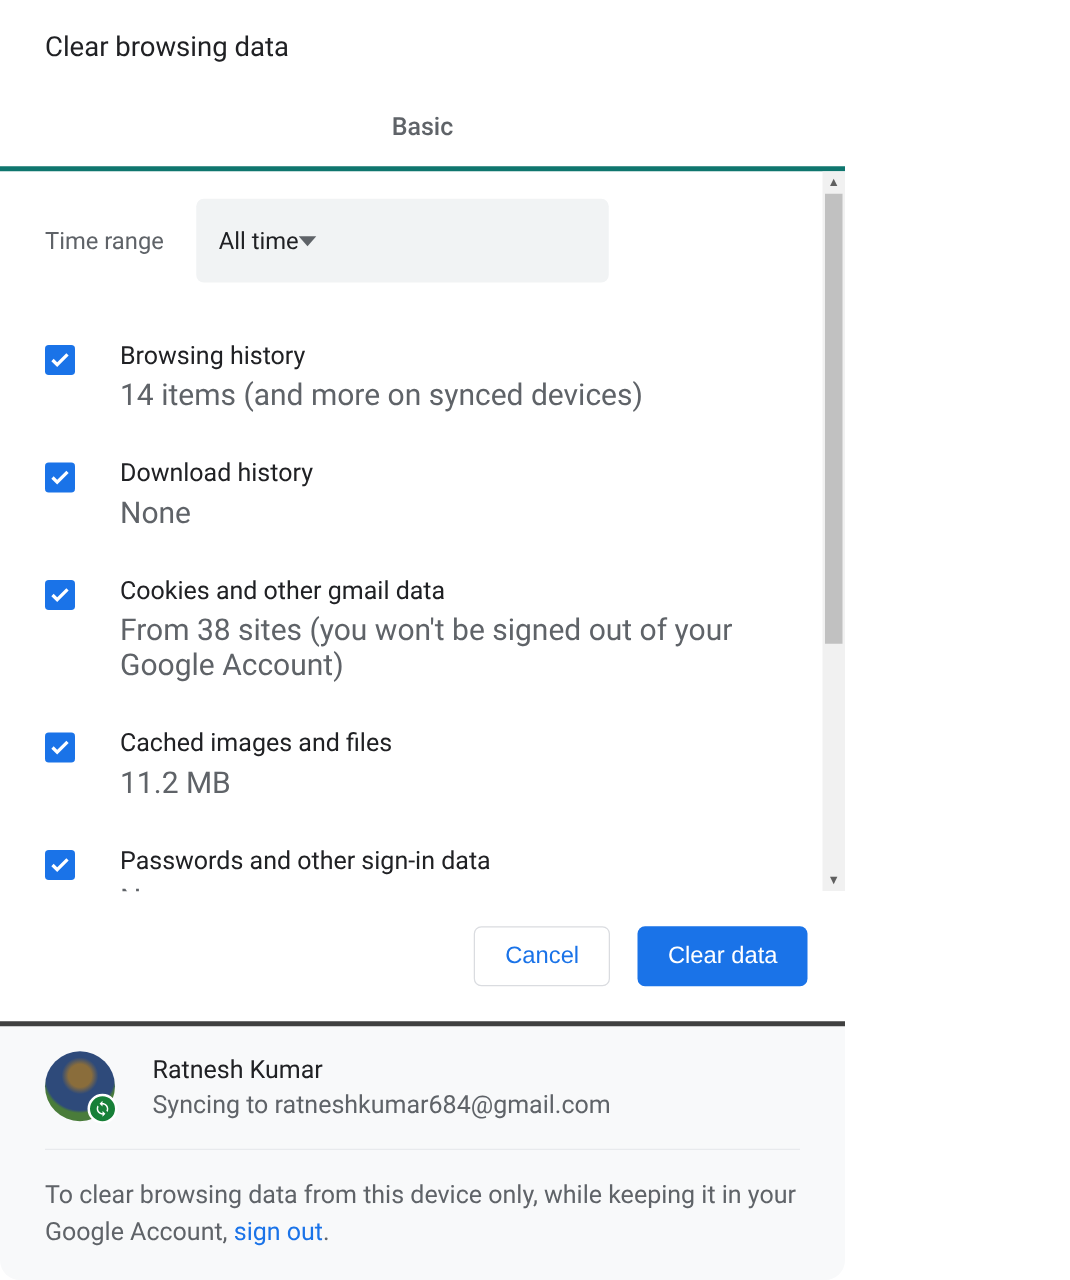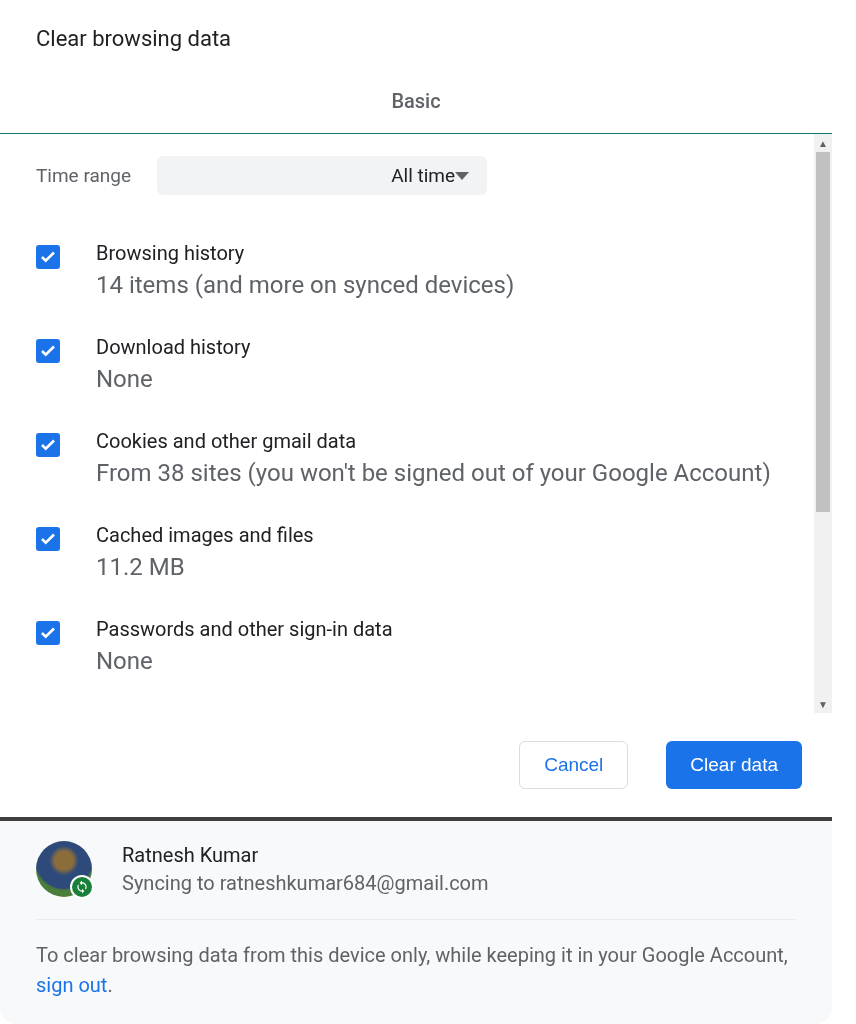--- a/index.html
+++ b/index.html
@@ -1,43 +1,43 @@
 <!DOCTYPE html>
 <html><head>
 <meta charset="utf-8">
 <style>
   * { box-sizing: border-box; margin: 0; padding: 0; }
   html, body { width: 856px; height: 1024px; font-family: Roboto, "Segoe UI", Arial, sans-serif; background: #fff; }
-  .dialog { width: 832px; height: 1024px; border-radius: 16px; overflow: hidden; position: relative; display: flex; flex-direction: column; }
+  .dialog { width: 676px; height: 1024px; border-radius: 16px; overflow: hidden; position: relative; display: flex; flex-direction: column; }
   .header { padding: 26px 36px 18px 36px; }
   .title { font-size: 22px; color: #202124; font-weight: 400; }
-  .tabs { display: flex; border-bottom: 1px solid #0f766e; align-items: flex-end; }
+  .tabs { display: flex; border-bottom: 4px solid #0f766e; align-items: flex-end; }
   .tab { flex: 1; text-align: center; padding: 20px 0; font-size: 20px; font-weight: 500; cursor: pointer; }
   .tab.inactive { color: #5f6368; }
   .tab.active { color: #1a73e8; border: 2px solid #1a73e8; border-radius: 4px 4px 0 0; position: relative; top: 1px; background: #fff; }
   .content-wrap { position: relative; flex: 1; display: flex; overflow: hidden; }
   .content { flex: 1; padding: 22px 36px 0 36px; overflow-y: hidden; }
   .scrollbar-track { width: 18px; background: #f1f1f1; position: relative; }
   .scroll-up, .scroll-down { position: absolute; left: 0; right: 0; height: 18px; display:flex; align-items:center; justify-content:center; color:#606060; font-size:10px;}
   .scroll-up { top:0; }
   .scroll-down { bottom:0; }
   .scroll-thumb { position:absolute; top:18px; left:2px; right:2px; height: 360px; background:#c1c1c1; border-radius:0; }
   .time-row { display:flex; align-items:center; gap: 26px; margin-bottom: 46px; }
   .time-label { color:#5f6368; font-size:19px; }
-  .select { background:#f1f3f4; border-radius:6px; padding: 8px 18px; width: 330px; display:flex; align-items:center; justify-content:flex-end; cursor:pointer; }
+  .select { background:#f1f3f4; border-radius:6px; padding: 22px 18px; width: 330px; display:flex; align-items:center; justify-content:flex-start; cursor:pointer; }
   .select-text { color:#202124; font-size:19px; }
   .select-arrow { width:0; height:0; border-left:7px solid transparent; border-right:7px solid transparent; border-top:8px solid #5f6368; }
   .item-row { display:flex; align-items:flex-start; gap: 36px; margin-bottom: 36px; }
   .checkbox { width:24px; height:24px; background:#1a73e8; border-radius:3px; display:flex; align-items:center; justify-content:center; flex-shrink:0; margin-top:4px; cursor:pointer; }
   .checkbox svg { width:18px; height:18px; }
   .item-text .item-title { font-size:20px; color:#202124; margin-bottom:6px; }
   .item-text .item-sub { font-size:24px; color:#5f6368; }
   .cutoff { overflow:hidden; height:30px; }
   .footer { border-top: 0; }
-  .actions { display:flex; justify-content:flex-end; gap:16px; padding: 28px 30px; }
+  .actions { display:flex; justify-content:flex-end; padding: 28px 30px; }
   .btn { font-size:19px; padding: 12px 24px; border-radius:6px; cursor:pointer; font-weight:500; border:none; }
   .btn-cancel { background:#fff; color:#1a73e8; border:1px solid #dadce0; }
   .btn-clear { background:#1a73e8; color:#fff;margin-left:22px; }
   .account { background:#f8f9fa; padding: 20px 36px 24px 36px; border-top:4px solid #404040; }
   .acct-row { display:flex; align-items:center; gap:30px; margin-bottom:22px; }
   .avatar-wrap { position:relative; width:56px; height:56px; }
   .avatar { width:56px; height:56px; border-radius:50%; background: radial-gradient(circle at 50% 35%, #8a6d3b 0%, #8a6d3b 20%, #2e4a7a 32%, #2e4a7a 60%, #4a7c3a 65%, #4a7c3a 100%); }
   .sync-badge { position:absolute; bottom:-2px; right:-2px; width:24px; height:24px; border-radius:50%; background:#188038; border:2px solid #fff; display:flex; align-items:center; justify-content:center; }
   .sync-badge svg { width:14px; height:14px; }
   .acct-name { font-size:20px; color:#202124; margin-bottom:4px; }

